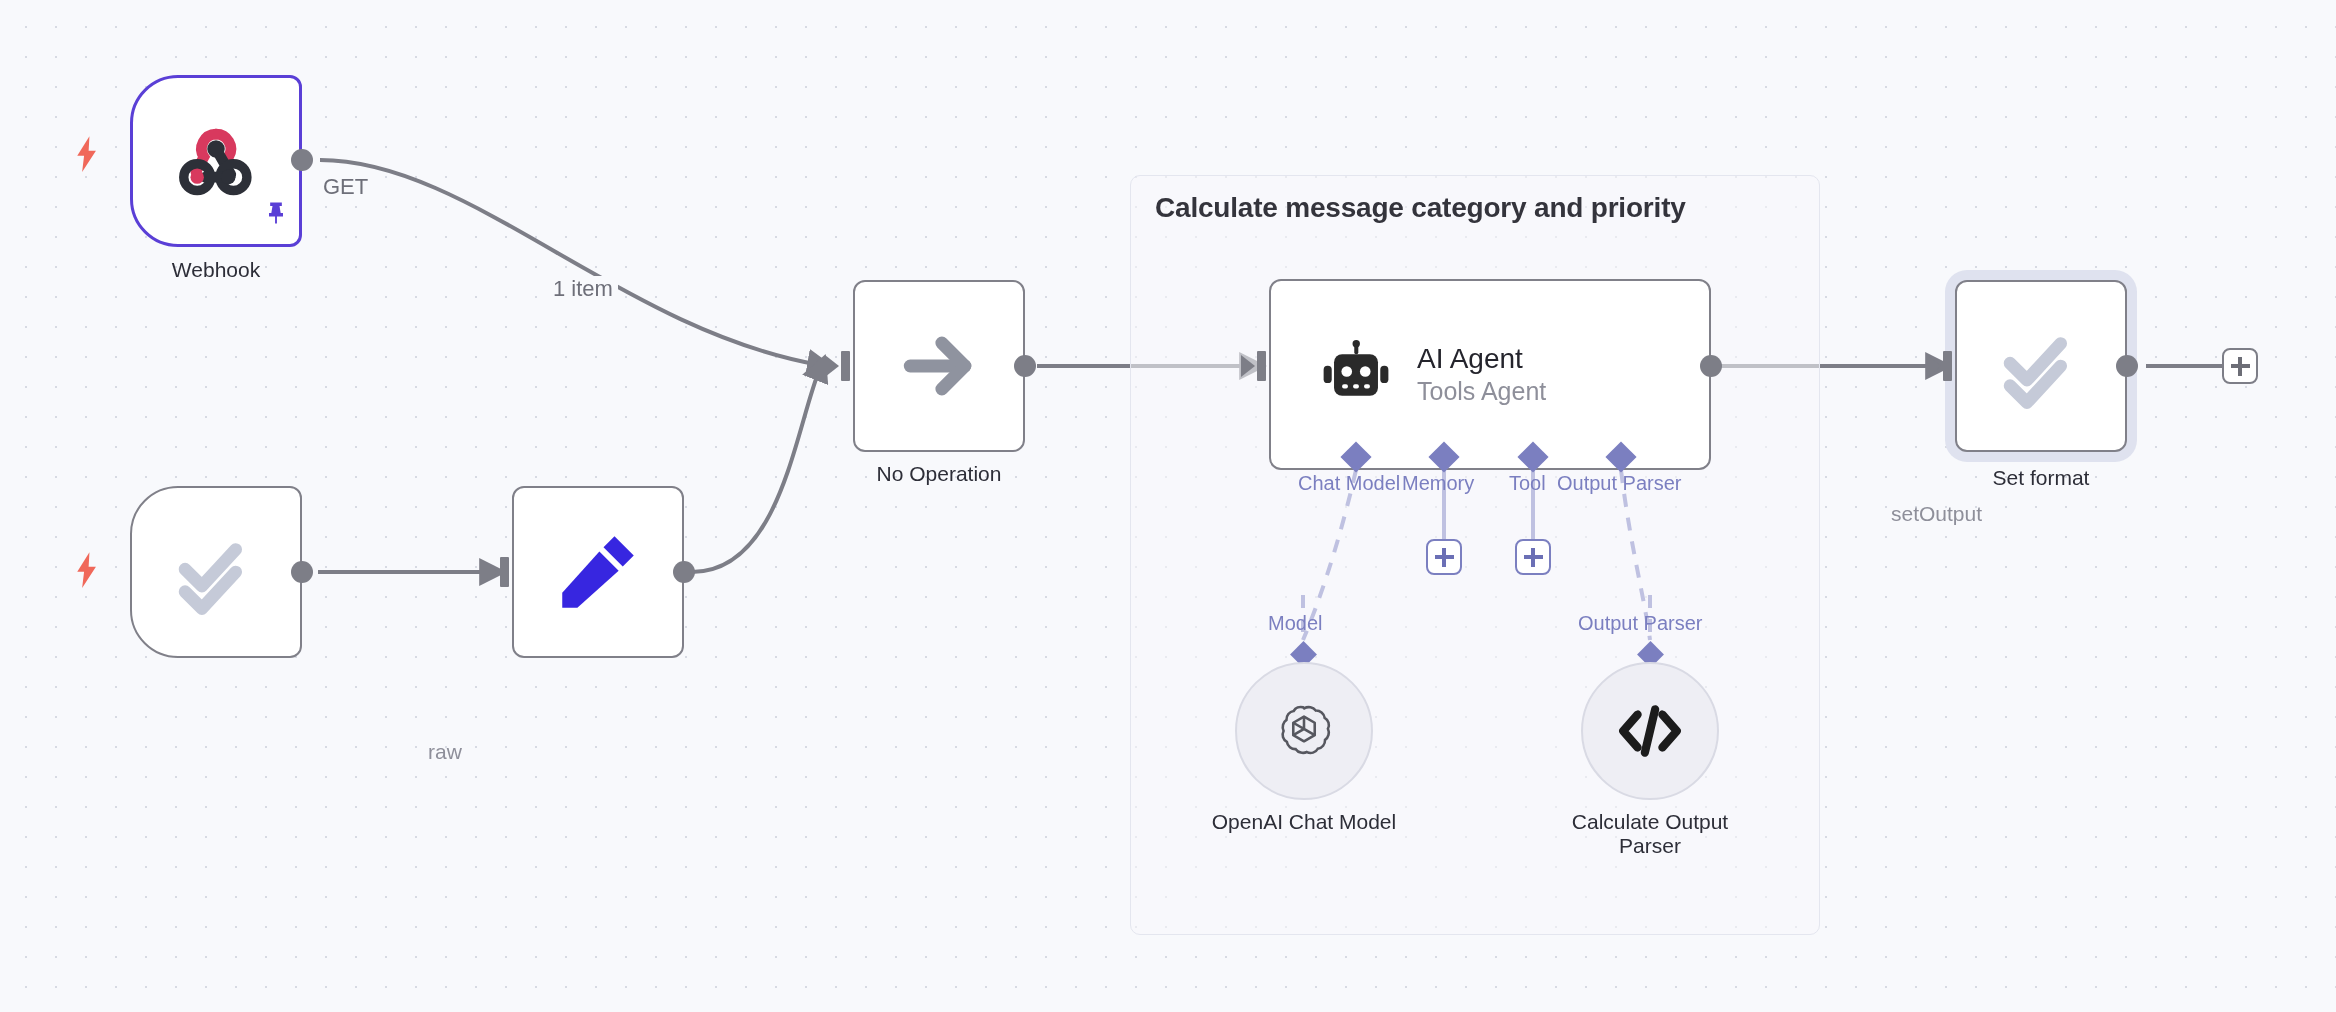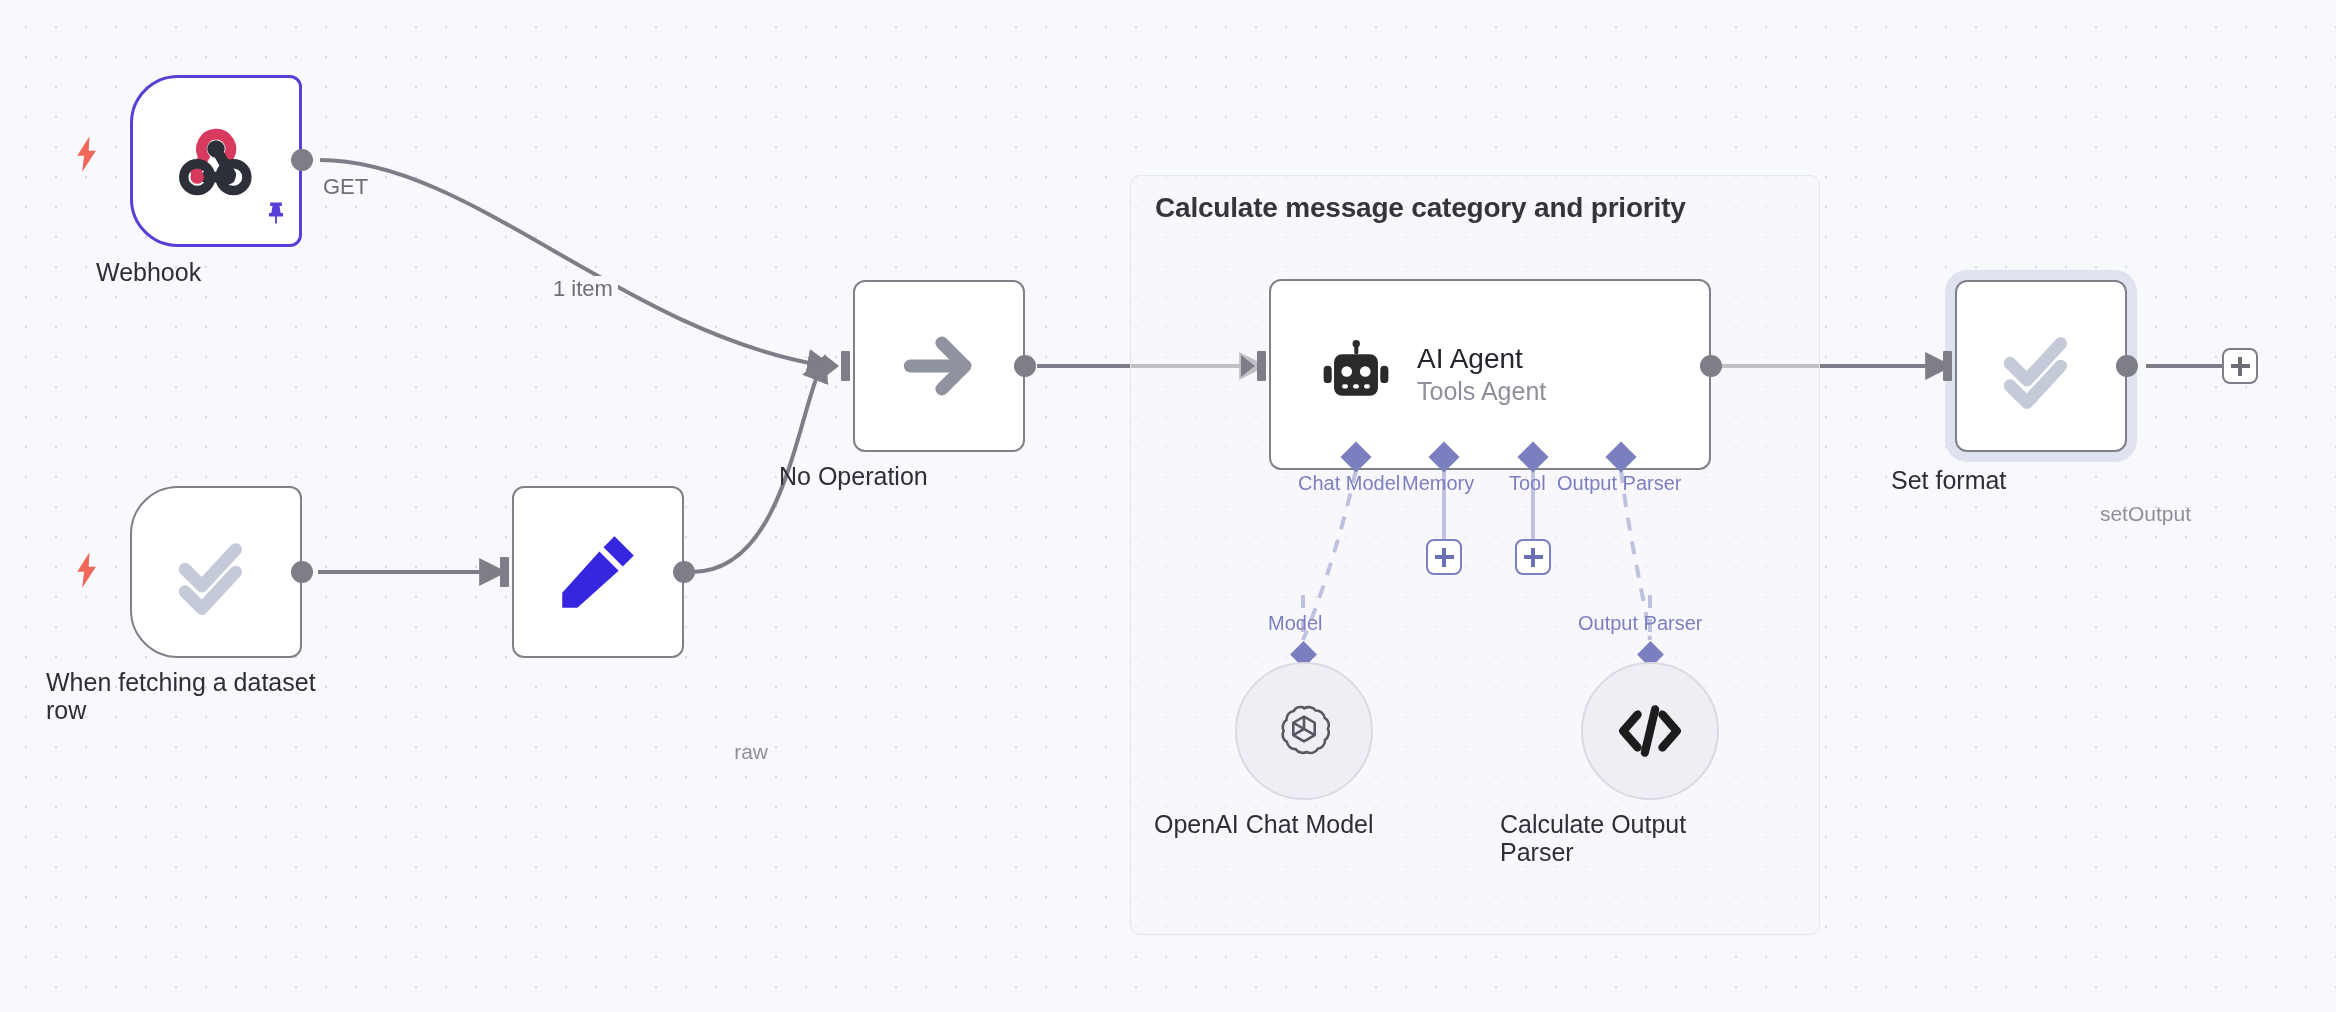--- a/index.html
+++ b/index.html
@@ -69,28 +69,29 @@
   .node.webhook {
     border-color: #5a3fd6;
     border-width: 3px;
   }
   .node.selected-halo {
     box-shadow: 0 0 0 10px #dfe2ef;
   }
 
   .node-label {
     position: absolute;
-    font-size: 25px;
+    text-align: center;
+    font-size: 21px;
     color: #2d2e38;
     line-height: 1.12;
     white-space: pre-line;
   }
   .node-sublabel {
     position: absolute;
-    text-align: right;
+    text-align: left;
     font-size: 21px;
     color: #8e8f9a;
     white-space: nowrap;
   }
 
   
   .node.wide {
     justify-content: flex-start;
     padding-left: 48px;
     gap: 24px;
@@ -282,22 +283,20 @@
   <div class="edge-label" style="left:318px; top:146px;">GET</div>
 
   <div class="node trigger" style="left:130px; top:486px; width:172px; height:172px;">
     <svg width="90" height="90" viewBox="0 0 64 64">
       <g fill="none" stroke="#c5cad8" stroke-width="9" stroke-linecap="round" stroke-linejoin="round">
         <path d="M10 30 L22 42 L46 16"></path>
         <path d="M10 46 L22 58 L46 32"></path>
       </g>
     </svg>
   </div>
-  <div class="node-label" style="left:46px; top:668px; width:340px;">When fetching a dataset
-row</div>
   <div class="bolt" style="left:74px; top:552px;">
     <svg width="26" height="36" viewBox="0 0 16 22" fill="#f0685a">
       <path d="M9.5 0 L2 12 h4.2 L5 22 L13.5 9 H9 z"></path>
     </svg>
   </div>
   <div class="port-out" style="left:291px; top:561px;"></div>
 
   <div class="node" style="left:512px; top:486px; width:172px; height:172px;">
     <svg width="88" height="88" viewBox="0 0 64 64">
       <g fill="#3726e0">

